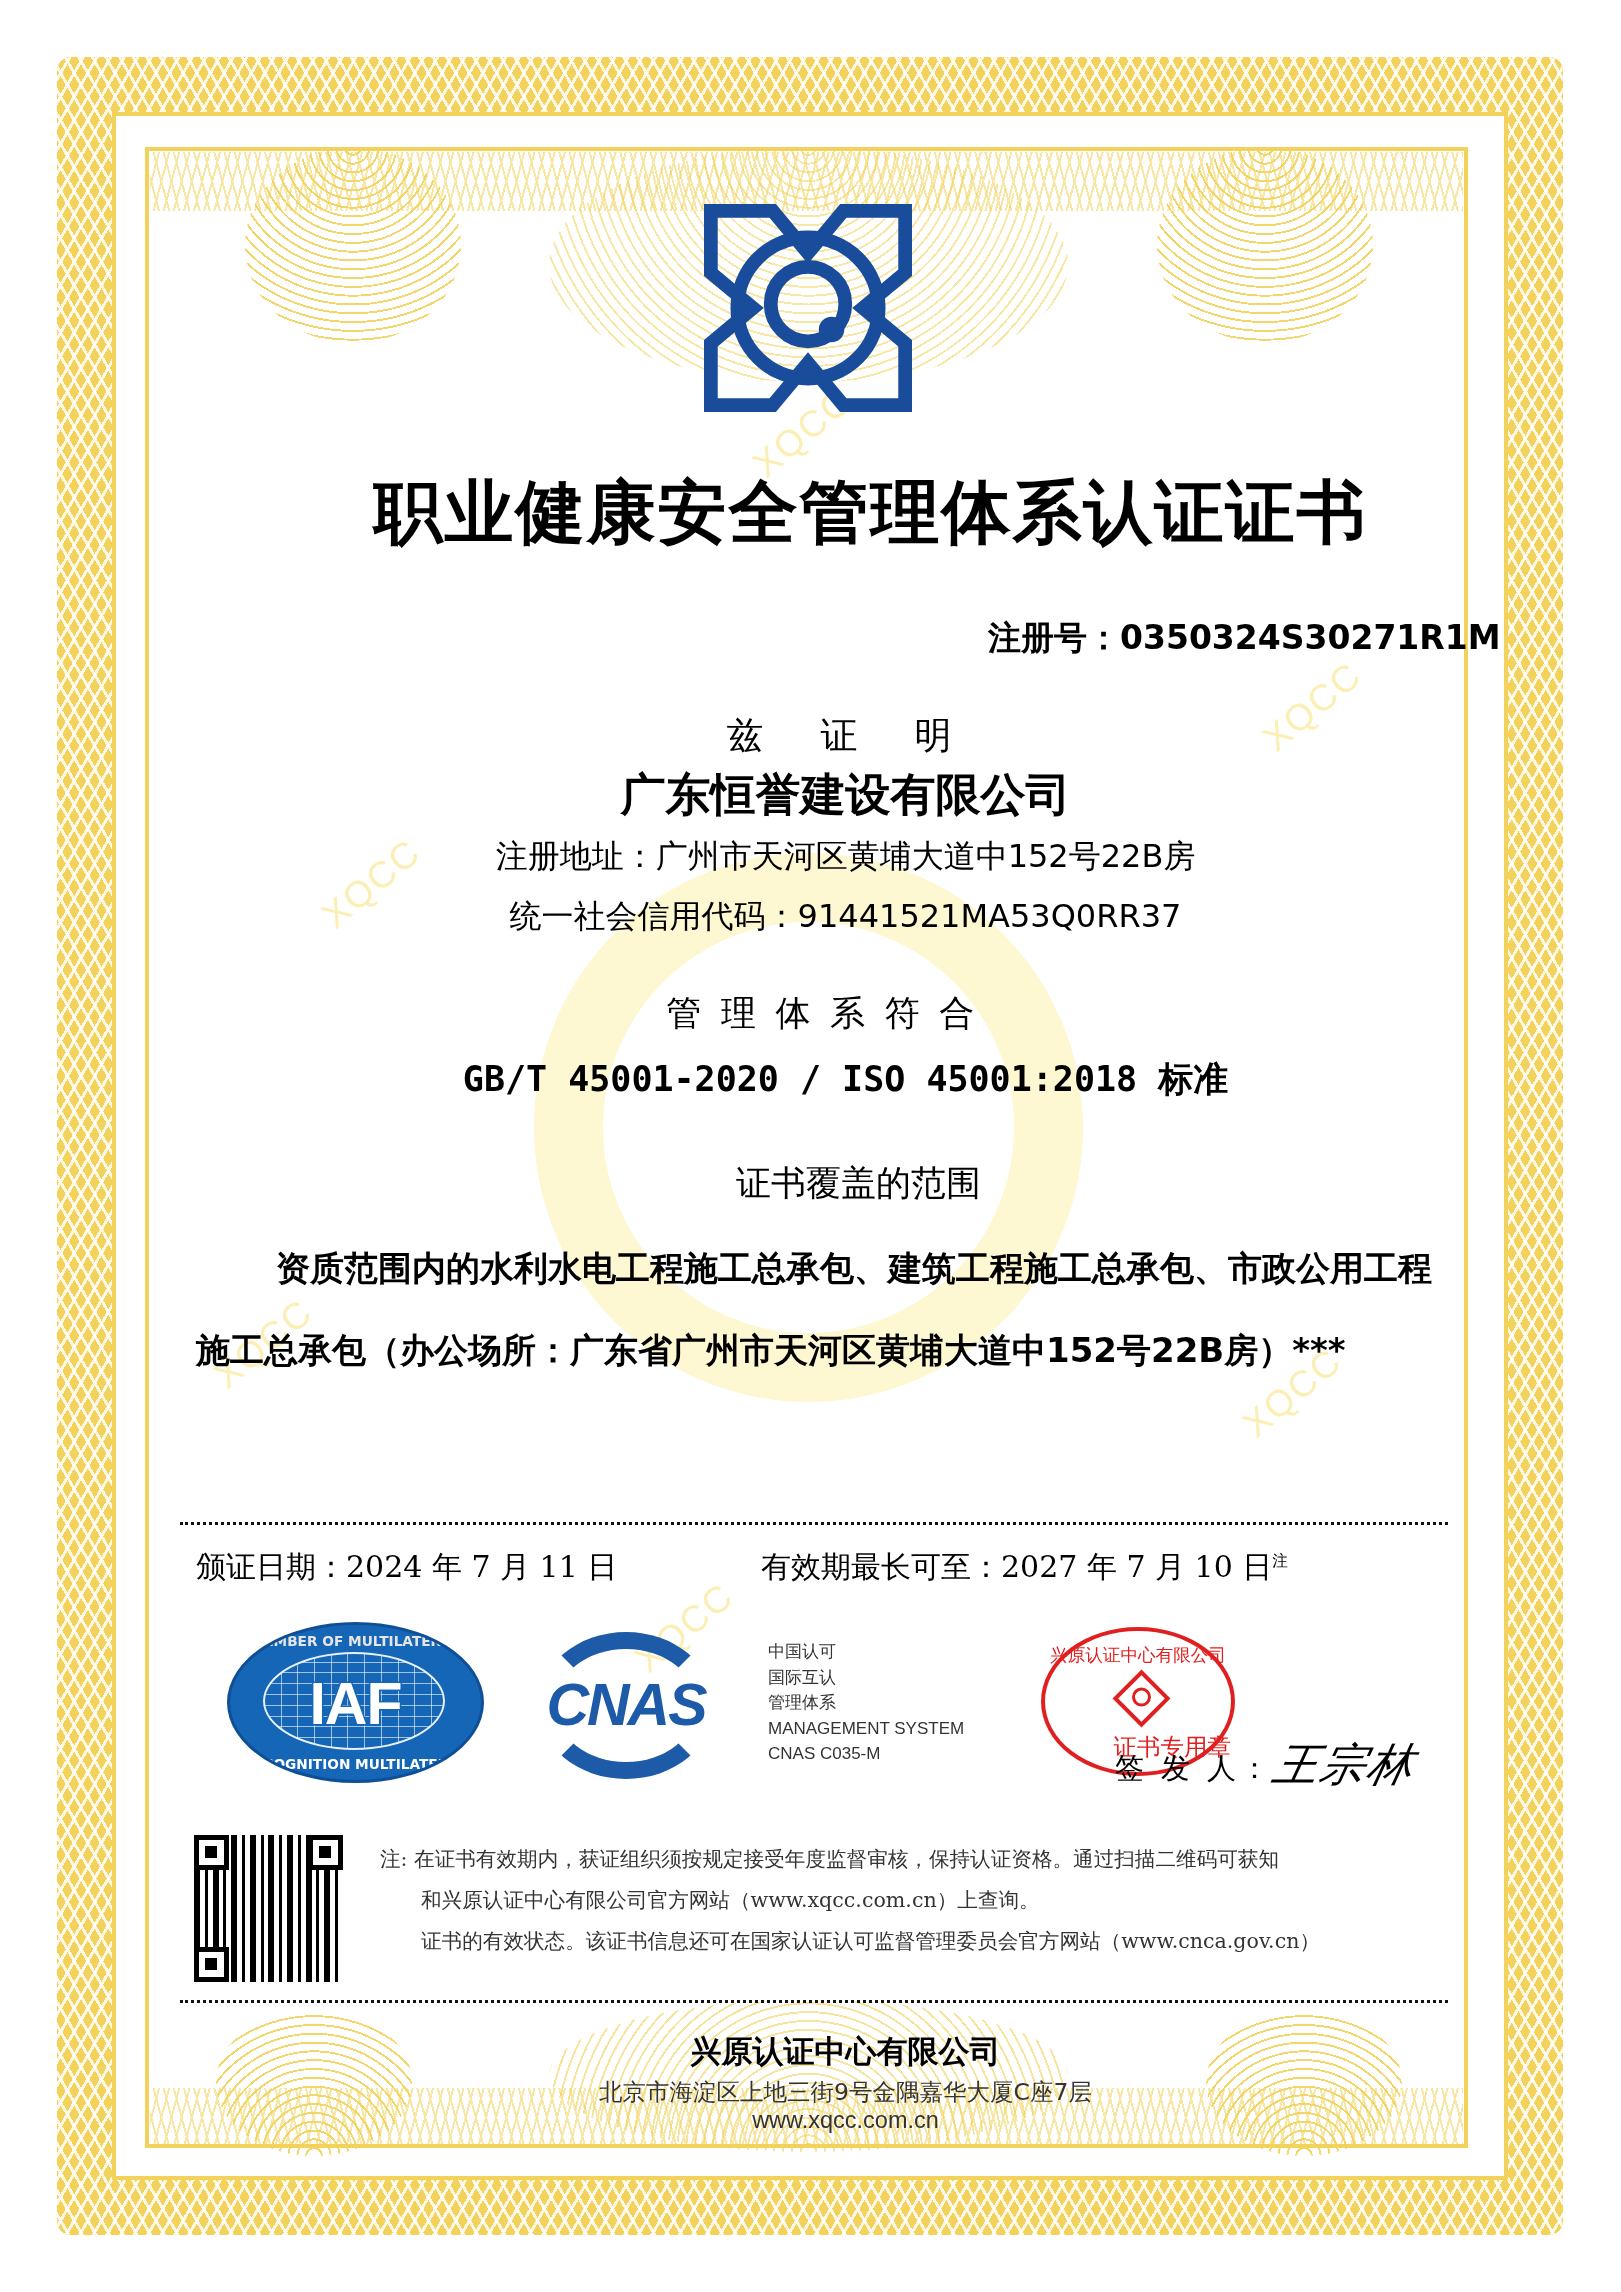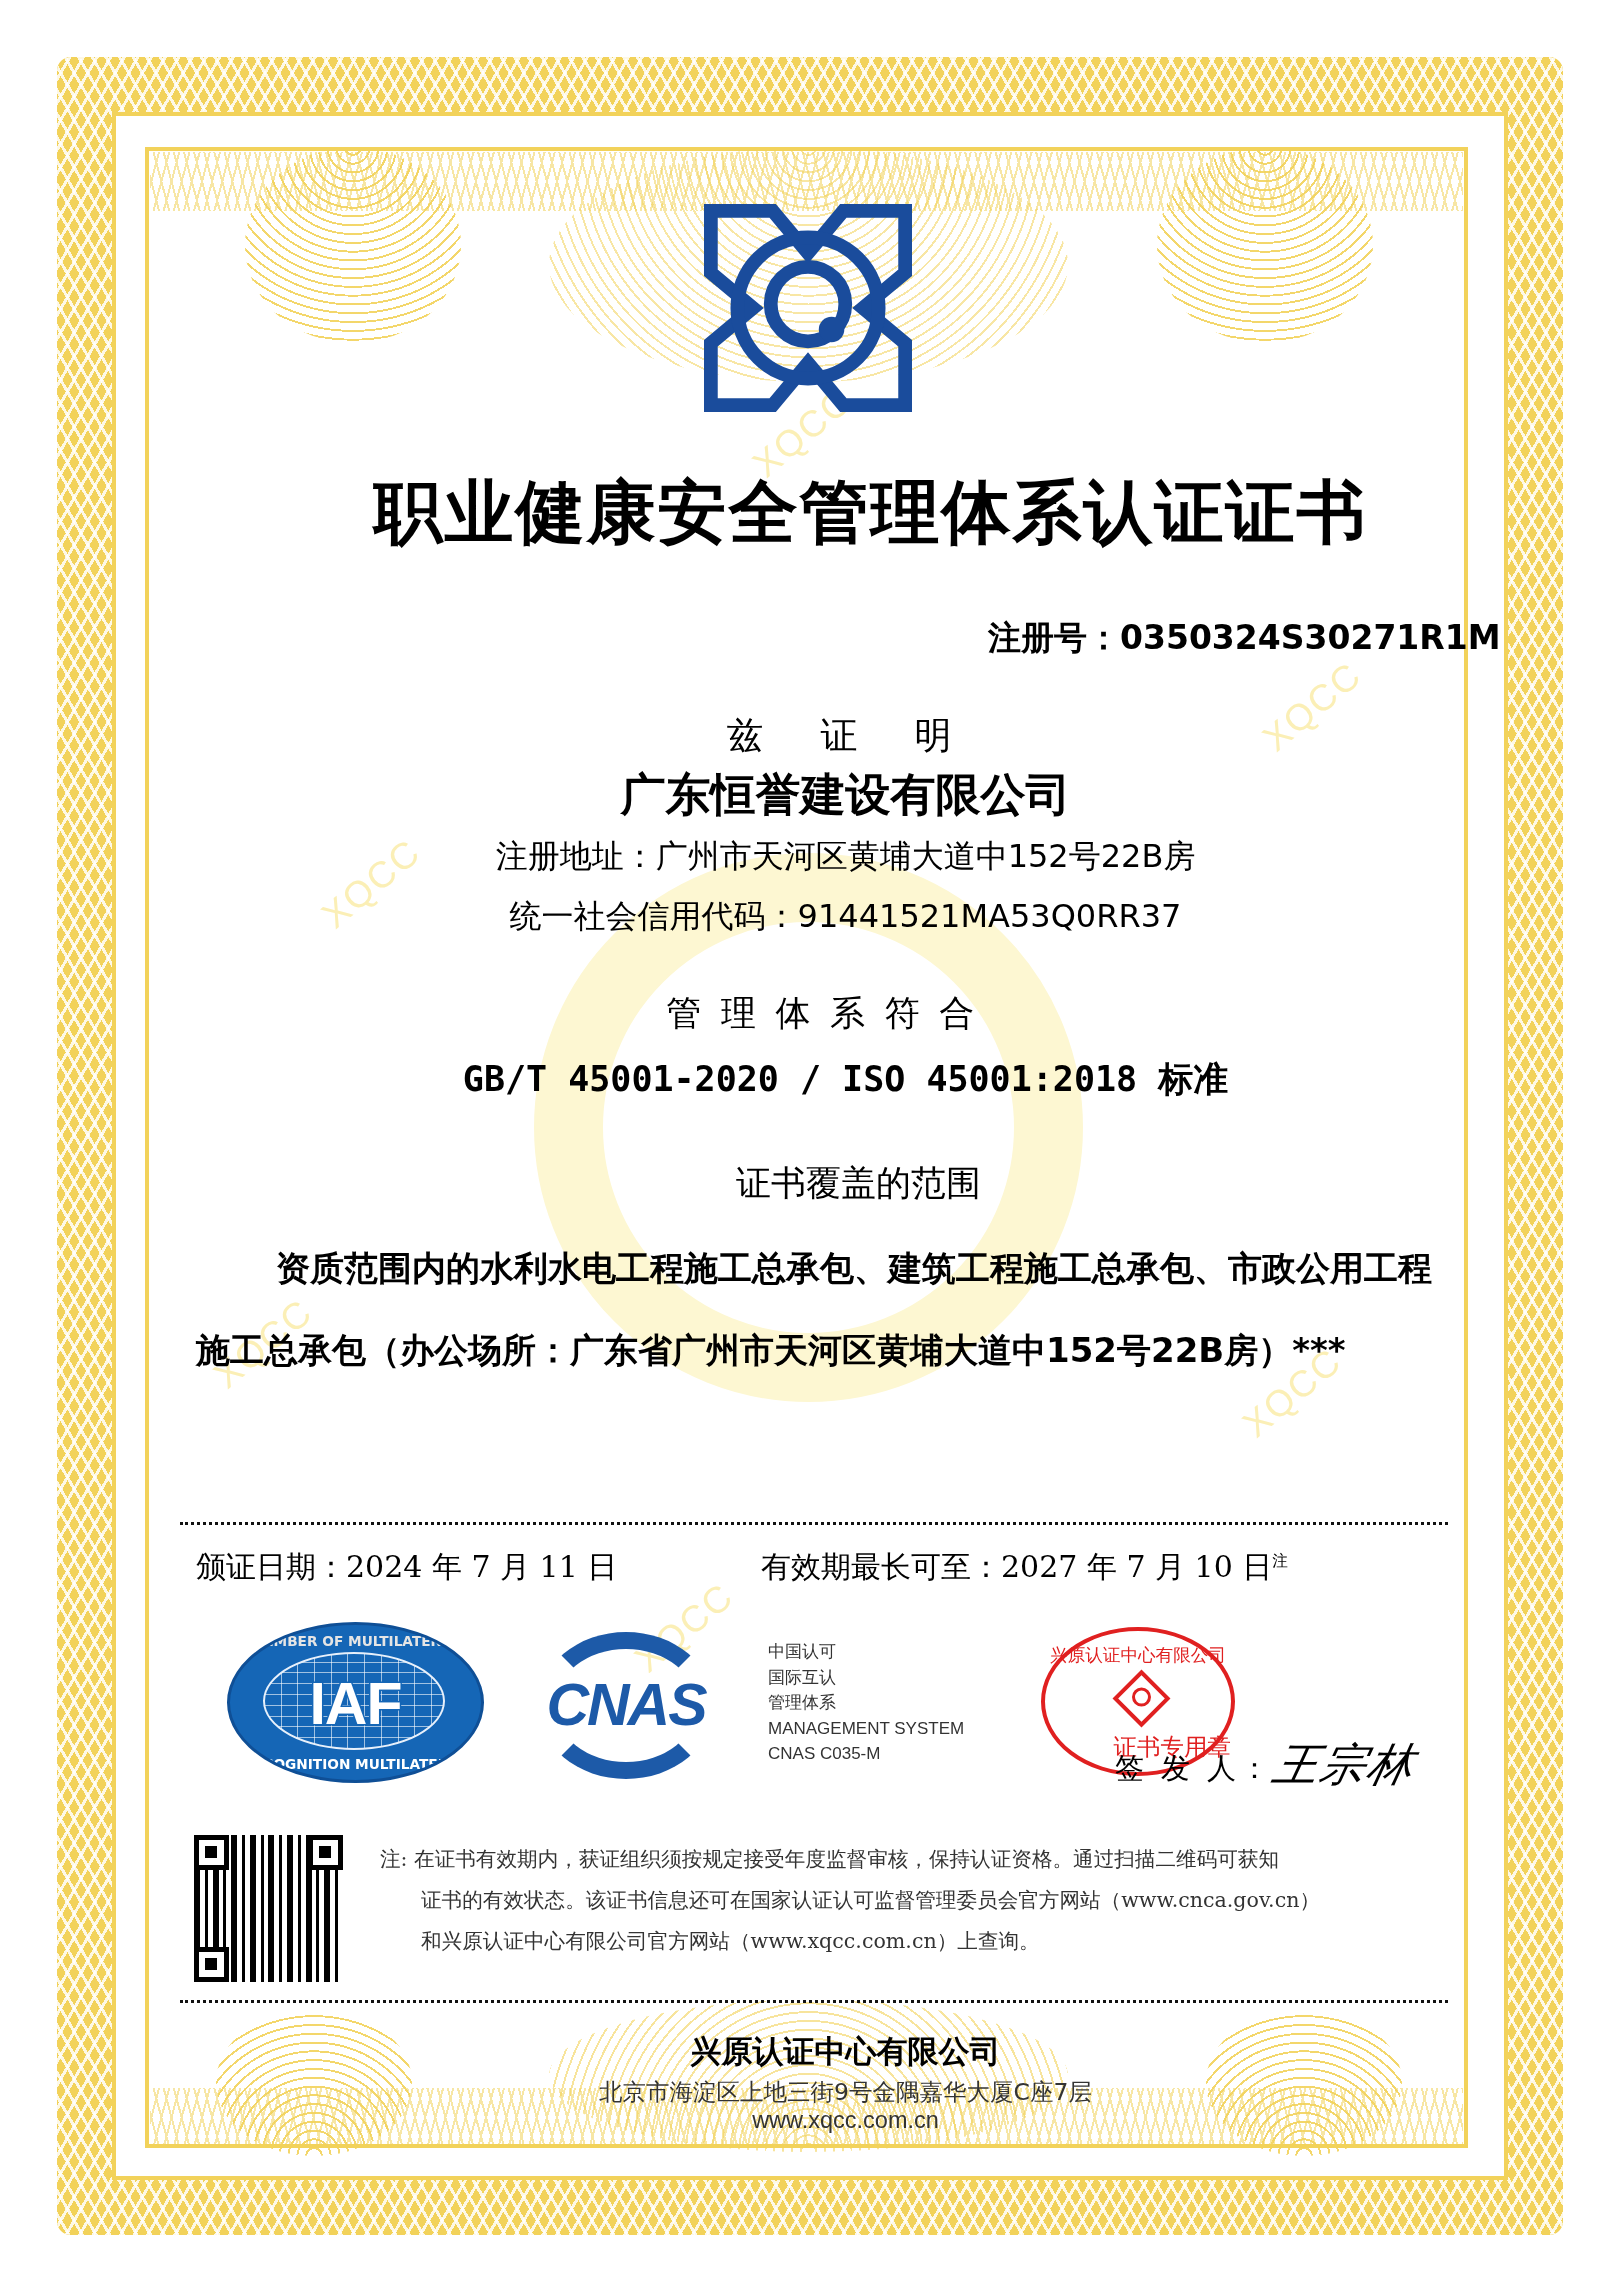--- a/index.html
+++ b/index.html
@@ -183,22 +183,22 @@
 <div class="abs signer">签 发 人：</div>
 <div class="abs signature">王宗林</div>
 
 <div class="abs qr">
   <div class="finder" style="left:0;top:0"></div>
   <div class="finder" style="right:0;top:0"></div>
   <div class="finder" style="left:0;bottom:0"></div>
 </div>
 <div class="abs note">
   <span style="display:block">注: 在证书有效期内，获证组织须按规定接受年度监督审核，保持认证资格。通过扫描二维码可获知</span>
+  <span class="indent">和兴原认证中心有限公司官方网站（www.xqcc.com.cn）上查询。</span>
   <span class="indent">证书的有效状态。该证书信息还可在国家认证认可监督管理委员会官方网站（www.cnca.gov.cn）</span>
-  <span class="indent">和兴原认证中心有限公司官方网站（www.xqcc.com.cn）上查询。</span>
 </div>
 
 <div class="abs dots" style="top:2000px"></div>
 
 <div class="abs center issuer">兴原认证中心有限公司</div>
 <div class="abs center issuer-addr">北京市海淀区上地三街9号金隅嘉华大厦C座7层</div>
 <div class="abs center issuer-web">www.xqcc.com.cn</div>
 
 
 </body></html>

